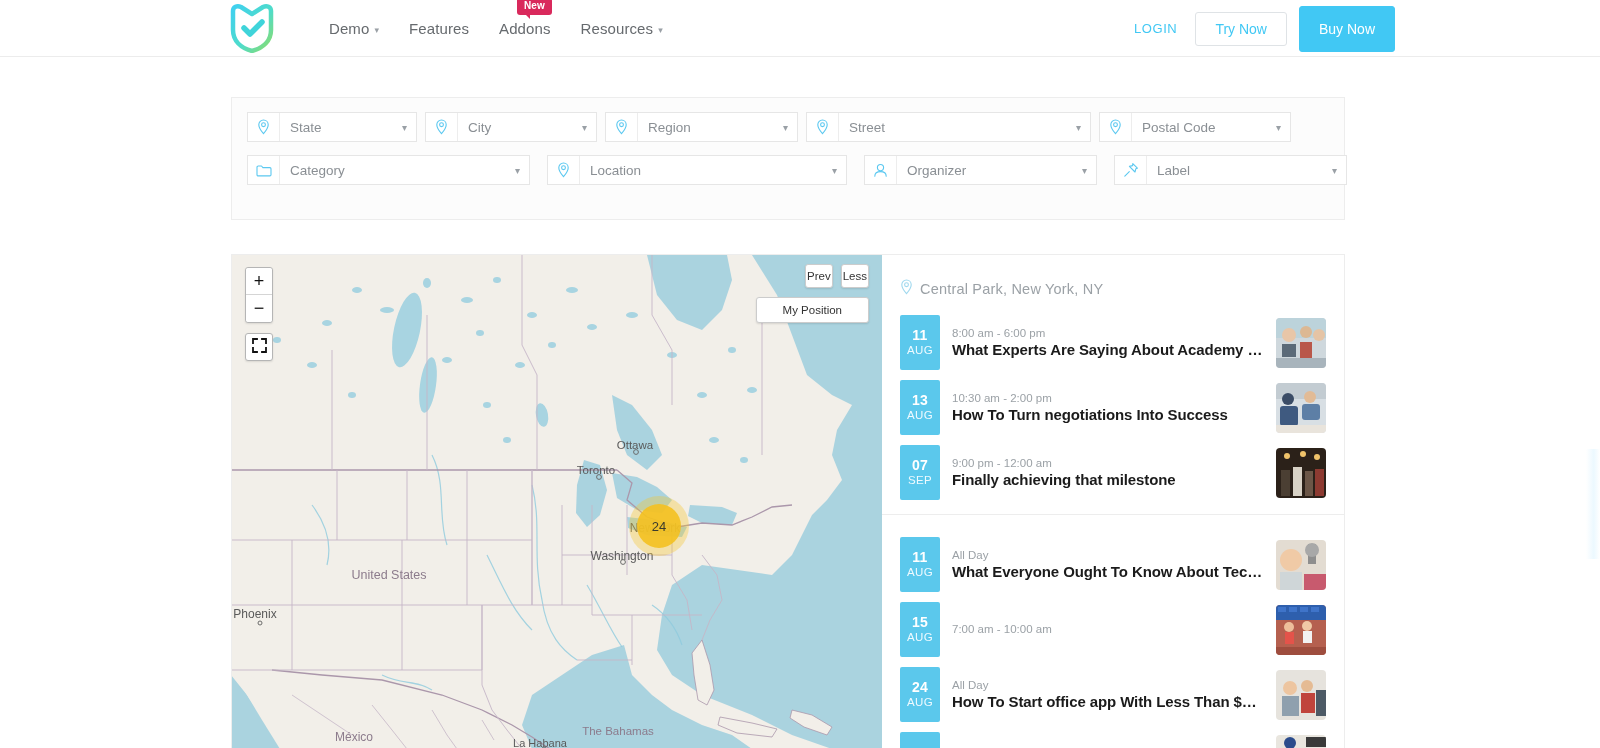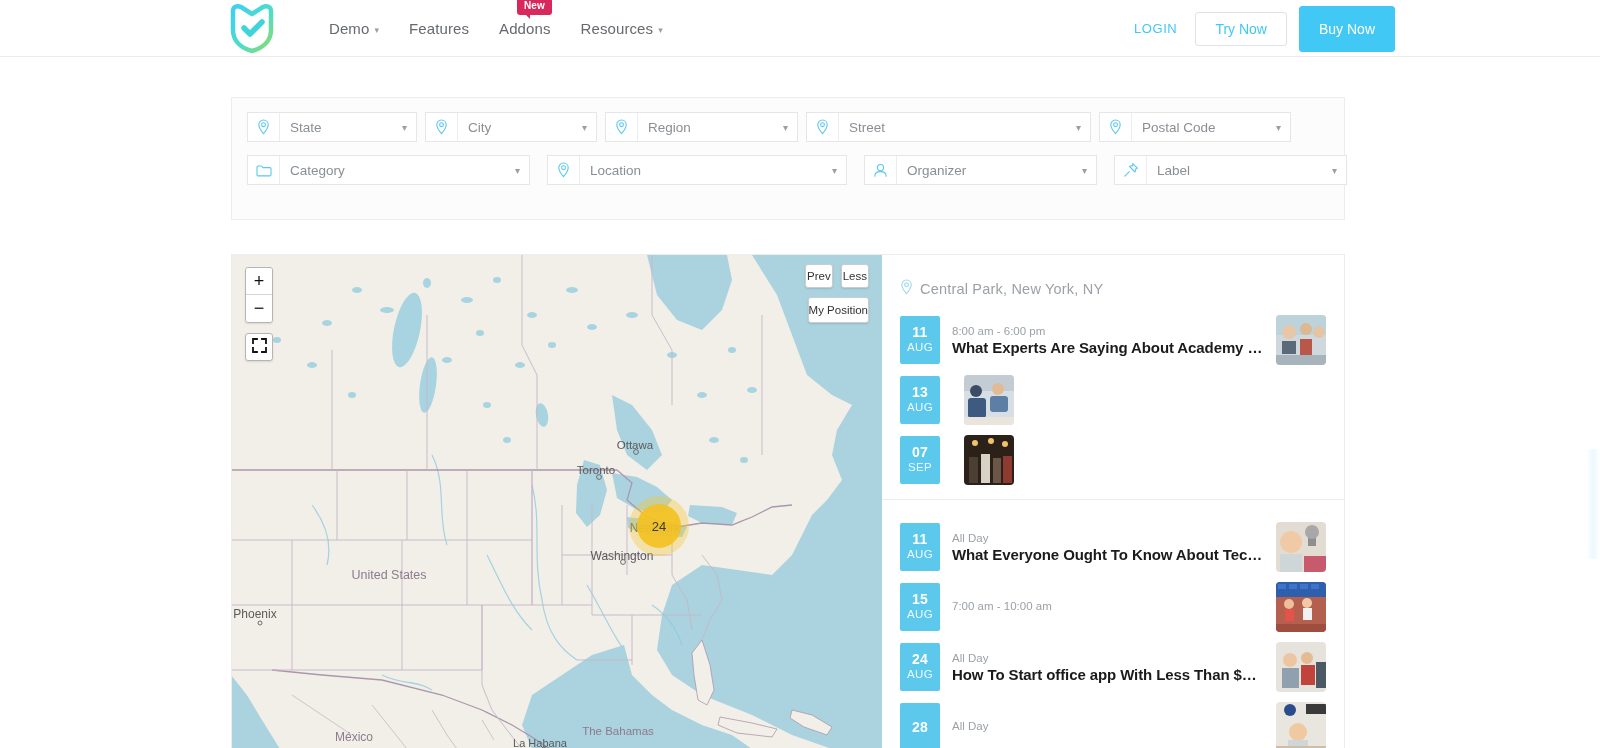--- a/index.html
+++ b/index.html
@@ -194,21 +194,21 @@
     white-space: nowrap;
   }
   .map-position-btn {
     position: absolute; right: 13px; top: 42px;
     z-index: 8;
     background: #fff;
     border: 1px solid #ccc;
     border-radius: 3px;
     font-size: 11.5px;
     color: #333;
-    padding: 6px 0;
+    padding: 6px 26px;
     cursor: pointer;
     box-shadow: 0 1px 2px rgba(0,0,0,.12);
     white-space: nowrap;
   }
   .cluster {
     position: absolute;
     left: 405px; top: 249px;
     width: 44px; height: 44px;
     z-index: 7;
     cursor: pointer;
@@ -243,21 +243,21 @@
     font-size: 14.5px; color: #9ba1a6;
     margin-bottom: 17px;
     letter-spacing: .2px;
   }
   .event {
     display: flex; align-items: center;
     margin-bottom: 10px;
     cursor: pointer;
   }
   .date-badge {
-    width: 40px; min-width: 40px; height: 48px;
+    width: 40px; min-width: 40px; height: 55px;
     background: #5bc8ec;
     border-radius: 2px;
     display: flex; flex-direction: column;
     align-items: center; justify-content: center;
     color: #fff;
     margin-right: 12px;
   }
   .date-day { font-size: 14px; font-weight: bold; line-height: 1.15; letter-spacing: .3px;}
   .date-mon { font-size: 11.5px; line-height: 1.35; letter-spacing: .4px; color: #eefaff; }
   .ev-body { flex: 1; min-width: 0; }
@@ -632,37 +632,45 @@
                 <rect x="0" y="40" width="50" height="10" fill="#a8b4bc"></rect>
               </svg>
           </div>
         </div>
 
         <div class="event">
           <div class="date-badge">
             <span class="date-day">13</span>
             <span class="date-mon">AUG</span>
           </div>
+          <div class="ev-body">
+            <div class="ev-time">10:30 am - 2:00 pm</div>
+            <div class="ev-title">How To Turn negotiations Into Success</div>
+          </div>
           <div class="ev-thumb">
             <svg width="50" height="50" viewBox="0 0 50 50">
                 <rect width="50" height="50" fill="#d8dfe4"></rect>
                 <rect x="0" y="0" width="50" height="16" fill="#c3ccd2"></rect>
                 <circle cx="12" cy="16" r="6" fill="#3b4c66"></circle>
                 <rect x="4" y="23" width="18" height="20" rx="3" fill="#3f5a80"></rect>
                 <circle cx="34" cy="14" r="6" fill="#e2bb96"></circle>
                 <rect x="26" y="21" width="18" height="16" rx="3" fill="#5d7fa6"></rect>
                 <rect x="0" y="42" width="50" height="8" fill="#e9e4dc"></rect>
               </svg>
           </div>
         </div>
 
         <div class="event">
           <div class="date-badge">
             <span class="date-day">07</span>
             <span class="date-mon">SEP</span>
+          </div>
+          <div class="ev-body">
+            <div class="ev-time">9:00 pm - 12:00 am</div>
+            <div class="ev-title">Finally achieving that milestone</div>
           </div>
           <div class="ev-thumb">
             <svg width="50" height="50" viewBox="0 0 50 50">
                 <rect width="50" height="50" fill="#2b2119"></rect>
                 <circle cx="11" cy="8" r="3" fill="#f0c36a"></circle>
                 <circle cx="27" cy="6" r="3" fill="#f0c36a"></circle>
                 <circle cx="41" cy="9" r="3" fill="#f0c36a"></circle>
                 <rect x="5" y="22" width="9" height="26" fill="#4b3f33"></rect>
                 <rect x="17" y="19" width="9" height="29" fill="#d8d2c6"></rect>
                 <rect x="29" y="23" width="8" height="25" fill="#6b5647"></rect>

